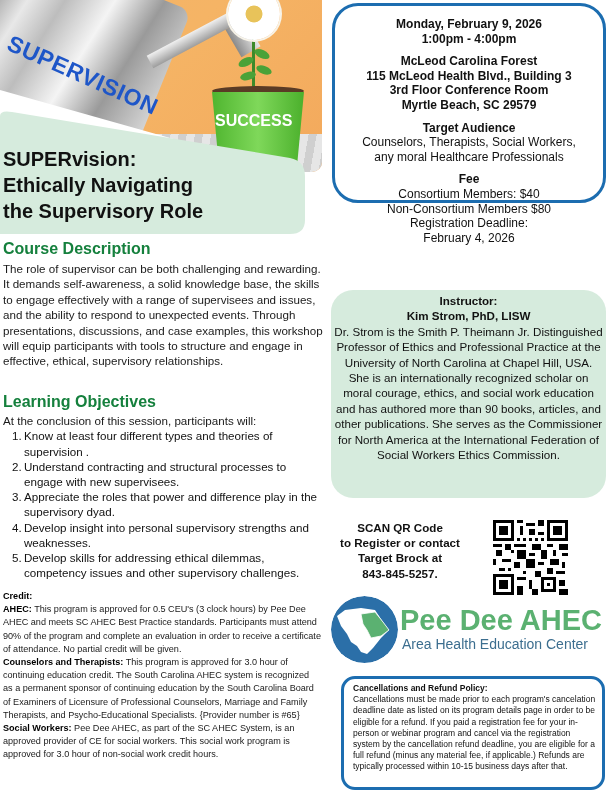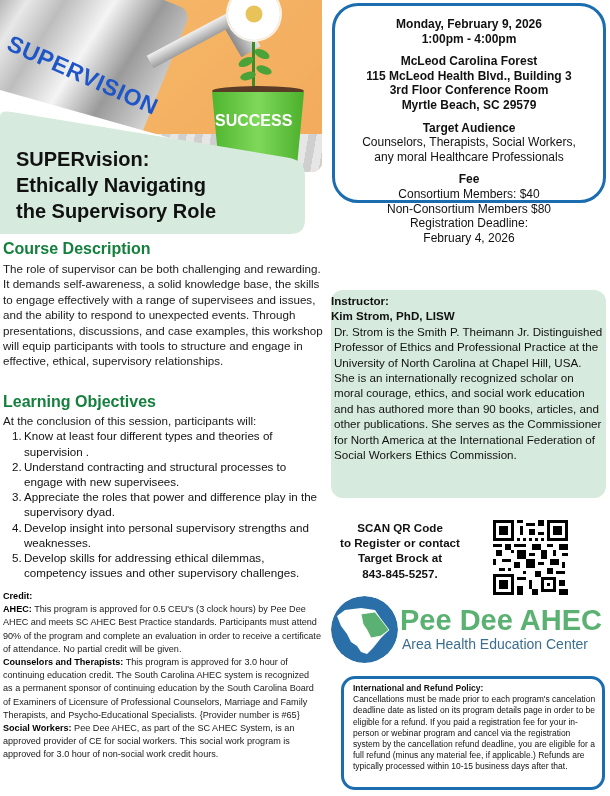--- a/index.html
+++ b/index.html
@@ -53,21 +53,21 @@
   .pot-label {
     position: absolute; left: 215px; top: 112px; width: 72px; text-align: center;
     color: #ffffff; font-weight: bold; font-size: 16px; letter-spacing: 0px;
   }
   .table {
     position: absolute; left: 0; top: 134px; width: 322px; height: 40px;
     background: repeating-linear-gradient(100deg, #cfcfcf 0 8px, #e6e6e6 8px 16px);
   }
   .title {
     position: absolute; left: 3px; top: 146px; font-weight: bold; font-size: 20px;
-    line-height: 26px; color: #111; margin-left: 13px;
+    line-height: 26px; color: #111;
   }
   .title div { white-space: nowrap; }
 
   
   .left { position: absolute; left: 3px; width: 322px; }
   .h2 { font-weight: bold; font-size: 16px; color: #15803d; }
   .body-text { font-size: 11.6px; line-height: 15.4px; color: #1a1a1a; }
   .desc { top: 240px; }
   .desc .h2 { margin-bottom: 3px; }
   .obj { top: 393px; }
@@ -85,21 +85,21 @@
     position: absolute; left: 332px; top: 3px; width: 274px; height: 200px;
     border: 3px solid #1c6db0; border-radius: 26px; text-align: center;
     font-size: 12px; line-height: 14.6px; color: #111; padding-top: 11px;
   }
   .info-box .bold { font-weight: bold; }
   .info-box .gap { height: 8px; }
 
   
   .instructor-box {
     position: absolute; left: 331px; top: 290px; width: 275px; height: 208px;
-    background: #d6ebdd; border-radius: 12px; 
+    background: #d6ebdd; border-radius: 22px; text-align: center;
     font-size: 11.6px; line-height: 15.4px; color: #111; padding-top: 3px;
   }
   .instructor-box .bold { font-weight: bold; }
 
   
   .qr-text {
     position: absolute; left: 336px; top: 520px; width: 128px; text-align: center;
     font-weight: bold; font-size: 11.6px; line-height: 15.2px; color: #111;
   }
   .qr {
@@ -295,15 +295,15 @@
 
 <svg class="logo-circle" viewBox="0 0 67 67" style="background:none;">
   <circle cx="33.5" cy="33.5" r="33.5" fill="#2b6fa8"></circle>
   <path d="M6,20 L14,14 L30,12 L44,14 L52,26 L58,34 L50,42 L42,52 L36,58 L30,56 L26,50 L20,46 L16,38 L10,30 Z" fill="#ffffff"></path>
   <path d="M30,18 L44,16 L52,26 L58,34 L50,40 L40,42 L36,34 L32,28 Z" fill="#5bb171" stroke="#ffffff" stroke-width="0.8"></path>
 </svg>
 <div class="logo-name">Pee Dee AHEC</div>
 <div class="logo-sub">Area Health Education Center</div>
 
 <div class="cancel-box">
-  <div class="bold">International and Refund Policy:</div>
+  <div class="bold">Cancellations and Refund Policy:</div>
   <div>Cancellations must be made prior to each program's cancelation deadline date as listed on its program details page in order to be eligible for a refund. If you paid a registration fee for your in-person or webinar program and cancel via the registration system by the cancellation refund deadline, you are eligible for a full refund (minus any material fee, if applicable.) Refunds are typically processed within 10-15 business days after that.</div>
 </div>
 
 </body></html>

